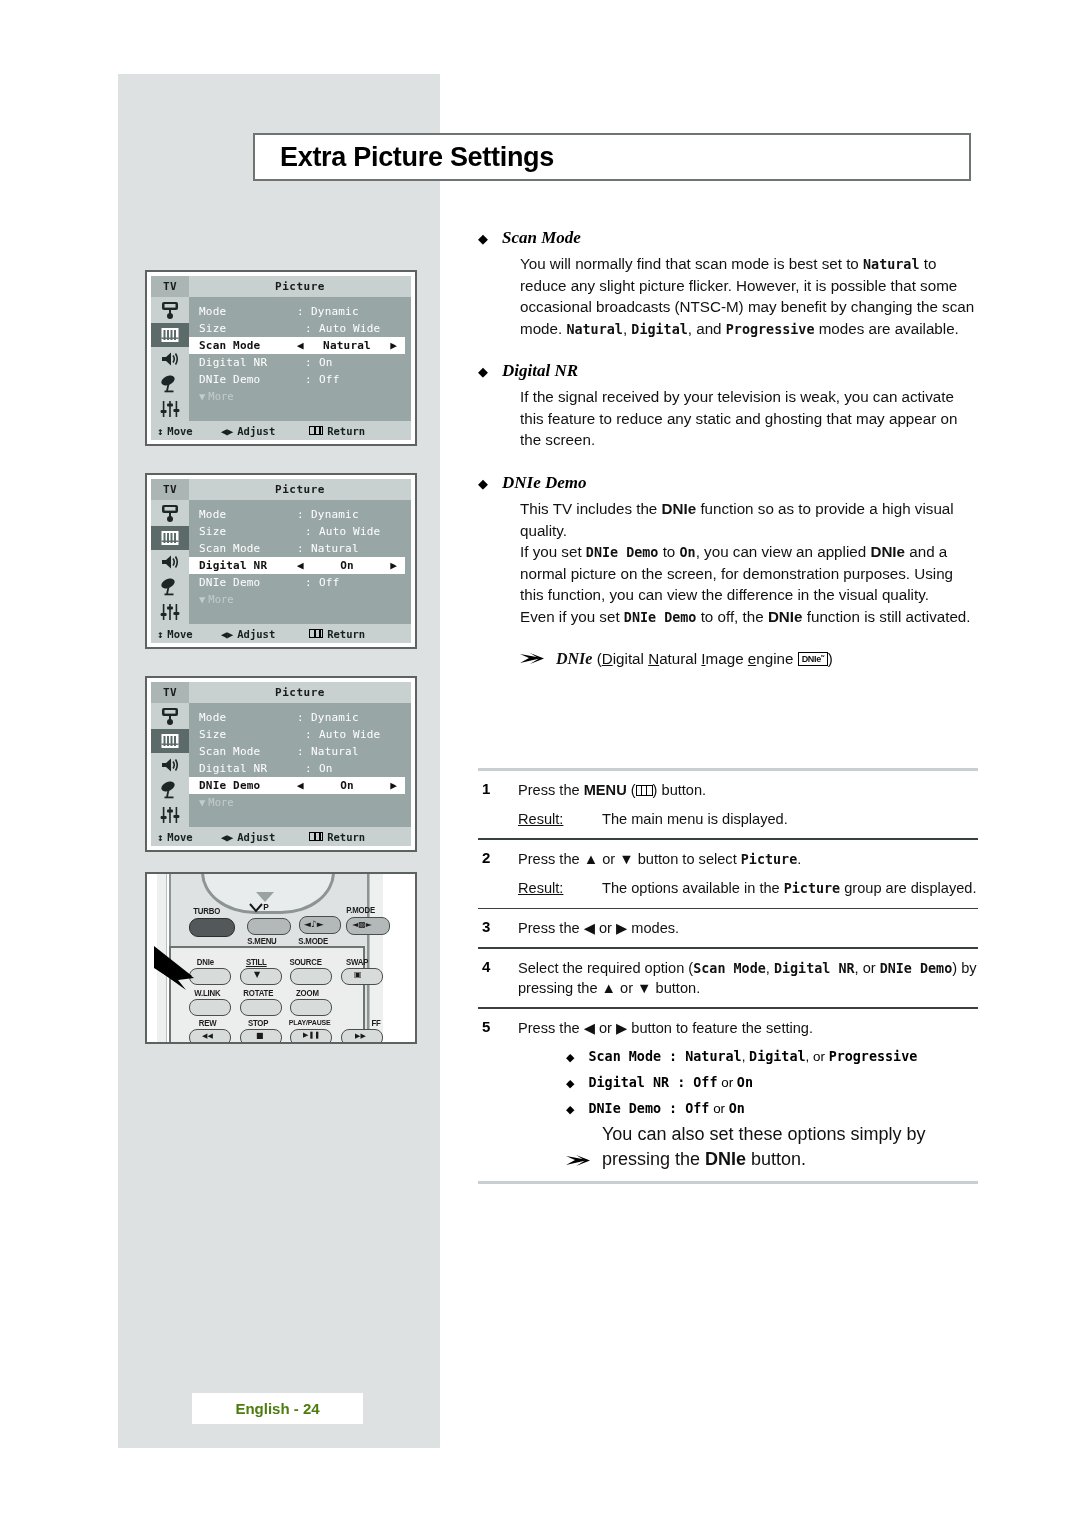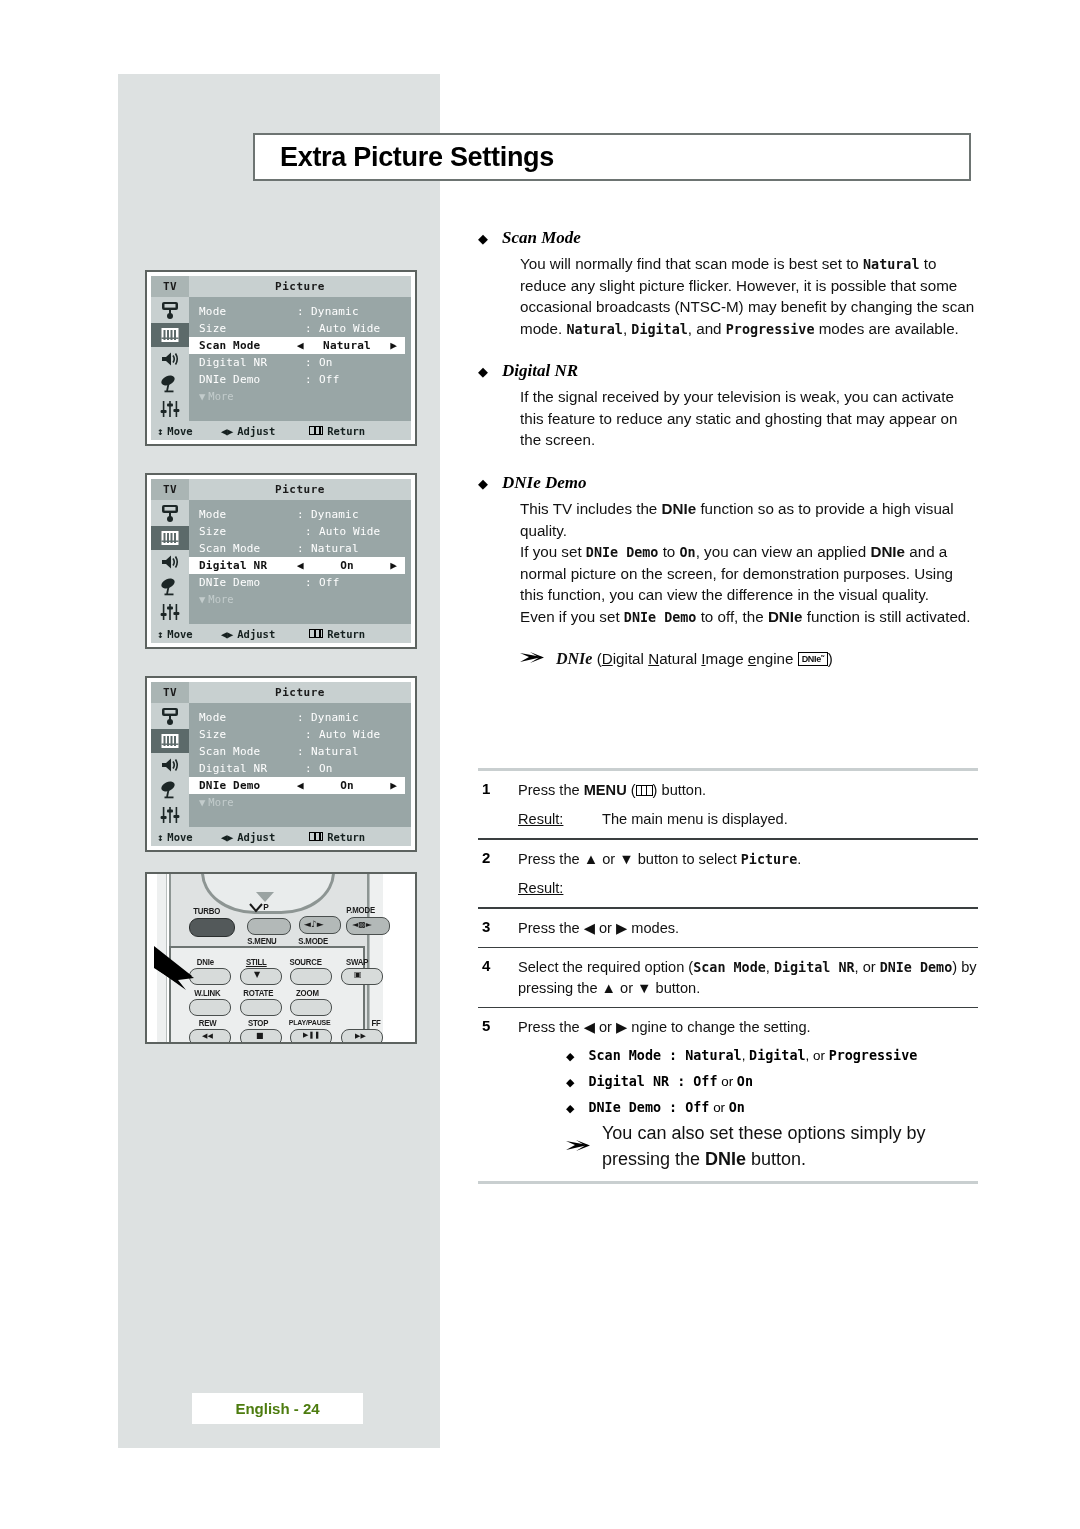--- a/index.html
+++ b/index.html
@@ -235,21 +235,21 @@
     font-family: "Liberation Sans", sans-serif;
   }
   .para.tight { margin-bottom: 20px; }
   .mono {
     font-family: "DejaVu Sans Mono", monospace;
     font-weight: bold;
     font-size: 13.4px;
   }
   .sb { font-weight: bold; }
   .note-row {
-    display: flex; align-items: center; gap: 10px;
+    display: flex; align-items: flex-end; gap: 10px;
     margin: 8px 0 0 42px;
   }
   .arrowhead { width: 26px; flex: none; padding-top: 3px;}
   .note-text {
     font-size: 15.2px;
     color: #111;
     line-height: 1.4;
   }
   .dnie-italic {
     font-family: "Liberation Serif", serif;
@@ -788,20 +788,21 @@
             </div>
           </div>
         </div>
         <div class="rule"></div>
         <div class="step">
           <div class="step-num">2</div>
           <div class="step-body">
             <div class="step-line">Press the ▲ or ▼ button to select <span class="mono">Picture</span>.</div>
             <div class="result-line">
               <span class="result-lbl">Result:</span>
+              <span class="result-txt">The options available in the <span class="mono">Picture</span> group are displayed.</span>
             </div>
           </div>
         </div>
         <div class="rule"></div>
         <div class="step">
           <div class="step-num">3</div>
           <div class="step-body">
             <div class="step-line">Press the ◀ or ▶ modes.</div>
           </div>
         </div>
@@ -809,21 +810,21 @@
         <div class="step">
           <div class="step-num">4</div>
           <div class="step-body">
             <div class="step-line">Select the required option (<span class="mono">Scan&nbsp;Mode</span>, <span class="mono">Digital&nbsp;NR</span>, or <span class="mono">DNIe Demo</span>) by pressing the ▲ or ▼ button.</div>
           </div>
         </div>
         <div class="rule"></div>
         <div class="step">
           <div class="step-num">5</div>
           <div class="step-body">
-            <div class="step-line">Press the ◀ or ▶ ngine to change the setting.</div>
+            <div class="step-line">Press the ◀ or ▶ button to feature the setting.</div>
             <div class="opt-row">
               <span class="opt-dia">◆</span>
               <span class="opt-text"><span class="mono">Scan&nbsp;Mode&nbsp;:&nbsp;Natural</span>, <span class="mono">Digital</span>, or <span class="mono">Progressive</span></span>
             </div>
             <div class="opt-row">
               <span class="opt-dia">◆</span>
               <span class="opt-text"><span class="mono">Digital&nbsp;NR&nbsp;:&nbsp;Off</span> or <span class="mono">On</span></span>
             </div>
             <div class="opt-row">
               <span class="opt-dia">◆</span>

